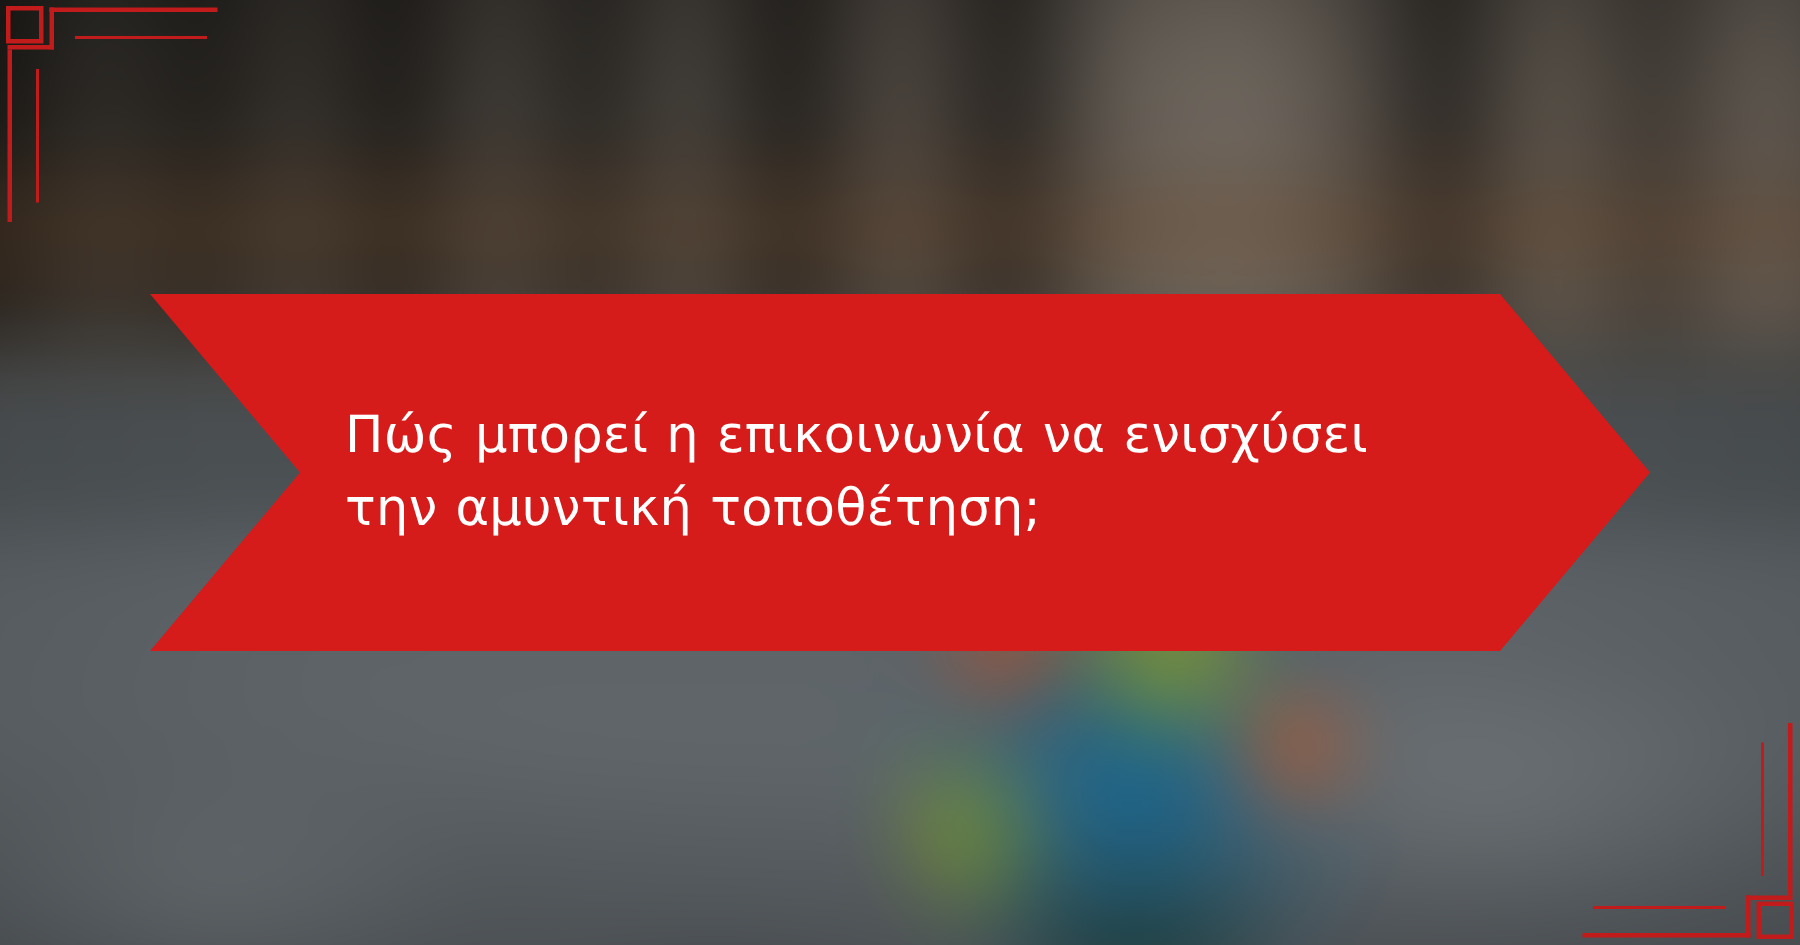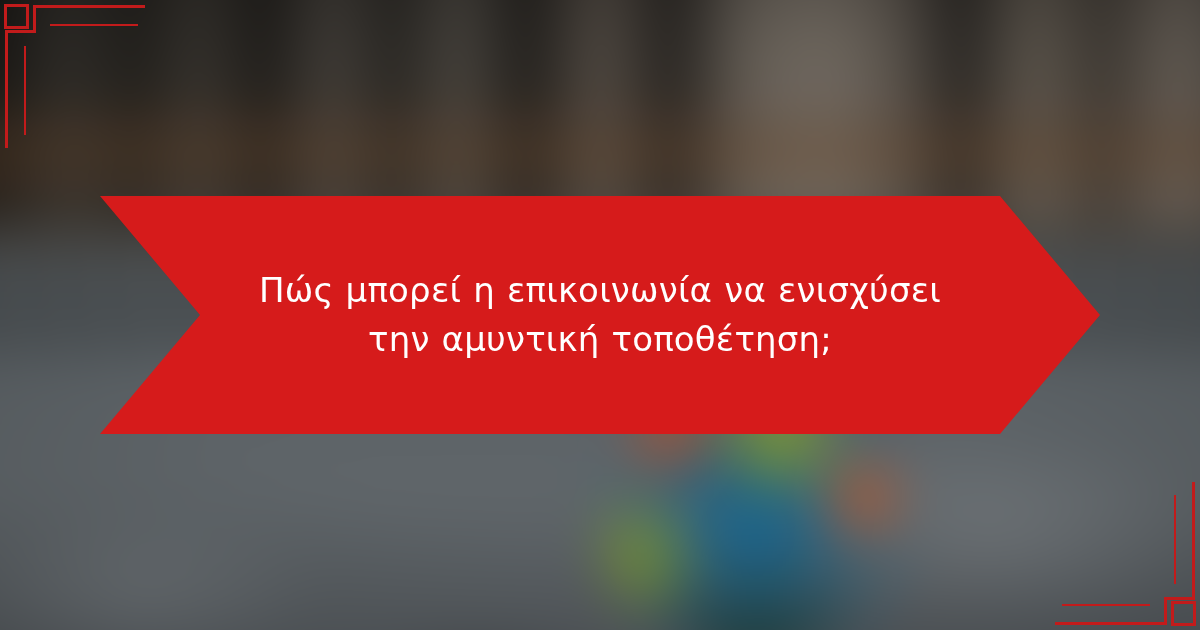--- a/index.html
+++ b/index.html
@@ -145,21 +145,20 @@
     );
     display: flex;
     align-items: center;
     justify-content: center;
   }
   .banner-text {
     color: #ffffff;
     font-size: 34px;
     font-weight: 400;
     line-height: 1.45;
-    text-align: center;
     max-width: 740px;
     letter-spacing: 0.2px;
     word-spacing: 1px;
   }
 </style>
 </head>
 <body>
 
 <div id="stage">
 

